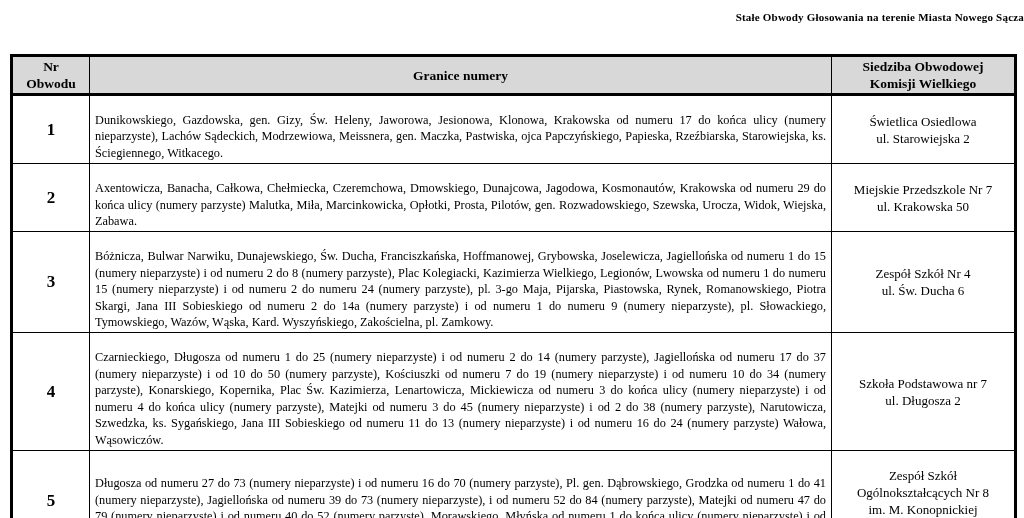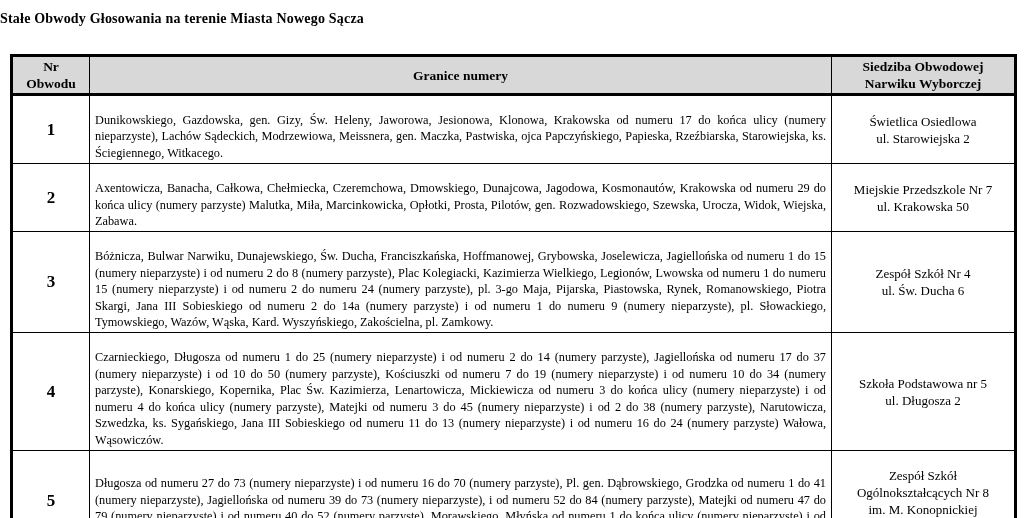--- a/index.html
+++ b/index.html
@@ -15,22 +15,22 @@
   .page {
     position: relative;
     width: 1024px;
     height: 518px;
   }
   .doc-title {
     position: absolute;
     top: 11px;
     left: 0;
     width: 100%;
-    text-align: left;
-    font-size: 14px;
+    text-align: right;
+    font-size: 11px;
     font-weight: bold;
     letter-spacing: 0.2px;
   }
   table.voting-table {
     position: absolute;
     top: 54px;
     left: 10px;
     width: 1004px;
     border-collapse: collapse;
     table-layout: fixed;
@@ -90,21 +90,21 @@
       <col style="width:78px">
       <col style="width:742px">
       <col style="width:184px">
     </colgroup>
     <thead>
       <tr class="header-row">
         <th>Nr
 Obwodu</th>
         <th>Granice numery</th>
         <th>Siedziba Obwodowej
-Narwiku Wyborczej</th>
+Komisji Wielkiego</th>
       </tr>
     </thead>
     <tbody>
       <tr class="row-1">
         <td class="nr-cell">1</td>
         <td class="granice-cell">Dunikowskiego, Gazdowska, gen. Gizy, Św. Heleny, Jaworowa, Jesionowa, Klonowa, Krakowska od numeru 17 do końca ulicy (numery nieparzyste), Lachów Sądeckich, Modrzewiowa, Meissnera, gen. Maczka, Pastwiska, ojca Papczyńskiego, Papieska, Rzeźbiarska, Starowiejska, ks. Ściegiennego, Witkacego.</td>
         <td class="siedziba-cell">Świetlica Osiedlowa
 ul. Starowiejska 2</td>
       </tr>
       <tr class="row-2">
@@ -115,21 +115,21 @@
       </tr>
       <tr class="row-3">
         <td class="nr-cell">3</td>
         <td class="granice-cell">Bóżnicza, Bulwar Narwiku, Dunajewskiego, Św. Ducha, Franciszkańska, Hoffmanowej, Grybowska, Joselewicza, Jagiellońska od numeru 1 do 15 (numery nieparzyste) i od numeru 2 do 8 (numery parzyste), Plac Kolegiacki, Kazimierza Wielkiego, Legionów, Lwowska od numeru 1 do numeru 15 (numery nieparzyste) i od numeru 2 do numeru 24 (numery parzyste), pl. 3-go Maja, Pijarska, Piastowska, Rynek, Romanowskiego, Piotra Skargi, Jana III Sobieskiego od numeru 2 do 14a (numery parzyste) i od numeru 1 do numeru 9 (numery nieparzyste), pl. Słowackiego, Tymowskiego, Wazów, Wąska, Kard. Wyszyńskiego, Zakościelna, pl. Zamkowy.</td>
         <td class="siedziba-cell">Zespół Szkół Nr 4
 ul. Św. Ducha 6</td>
       </tr>
       <tr class="row-4">
         <td class="nr-cell">4</td>
         <td class="granice-cell">Czarnieckiego, Długosza od numeru 1 do 25 (numery nieparzyste) i od numeru 2 do 14 (numery parzyste), Jagiellońska od numeru 17 do 37 (numery nieparzyste) i od 10 do 50 (numery parzyste), Kościuszki od numeru 7 do 19 (numery nieparzyste) i od numeru 10 do 34 (numery parzyste), Konarskiego, Kopernika, Plac Św. Kazimierza, Lenartowicza, Mickiewicza od numeru 3 do końca ulicy (numery nieparzyste) i od numeru 4 do końca ulicy (numery parzyste), Matejki od numeru 3 do 45 (numery nieparzyste) i od 2 do 38 (numery parzyste), Narutowicza, Szwedzka, ks. Sygańskiego, Jana III Sobieskiego od numeru 11 do 13 (numery nieparzyste) i od numeru 16 do 24 (numery parzyste) Wałowa, Wąsowiczów.</td>
-        <td class="siedziba-cell">Szkoła Podstawowa nr 5
+        <td class="siedziba-cell">Szkoła Podstawowa nr 7
 ul. Długosza 2</td>
       </tr>
       <tr class="row-5">
         <td class="nr-cell">5</td>
         <td class="granice-cell">Długosza od numeru 27 do 73 (numery nieparzyste) i od numeru 16 do 70 (numery parzyste), Pl. gen. Dąbrowskiego, Grodzka od numeru 1 do 41 (numery nieparzyste), Jagiellońska od numeru 39 do 73 (numery nieparzyste), i od numeru 52 do 84 (numery parzyste), Matejki od numeru 47 do 79 (numery nieparzyste) i od numeru 40 do 52 (numery parzyste), Morawskiego, Młyńska od numeru 1 do końca ulicy (numery nieparzyste) i od numeru 2 do numeru 10 (numery parzyste), Rajska, Staszica, Śniadeckich, Aleje Wolności, Zapolskiej, Żeromskiego.</td>
         <td class="siedziba-cell">Zespół Szkół
 Ogólnokształcących Nr 8
 im. M. Konopnickiej
 ul. Żeromskiego 16</td>
       </tr>

